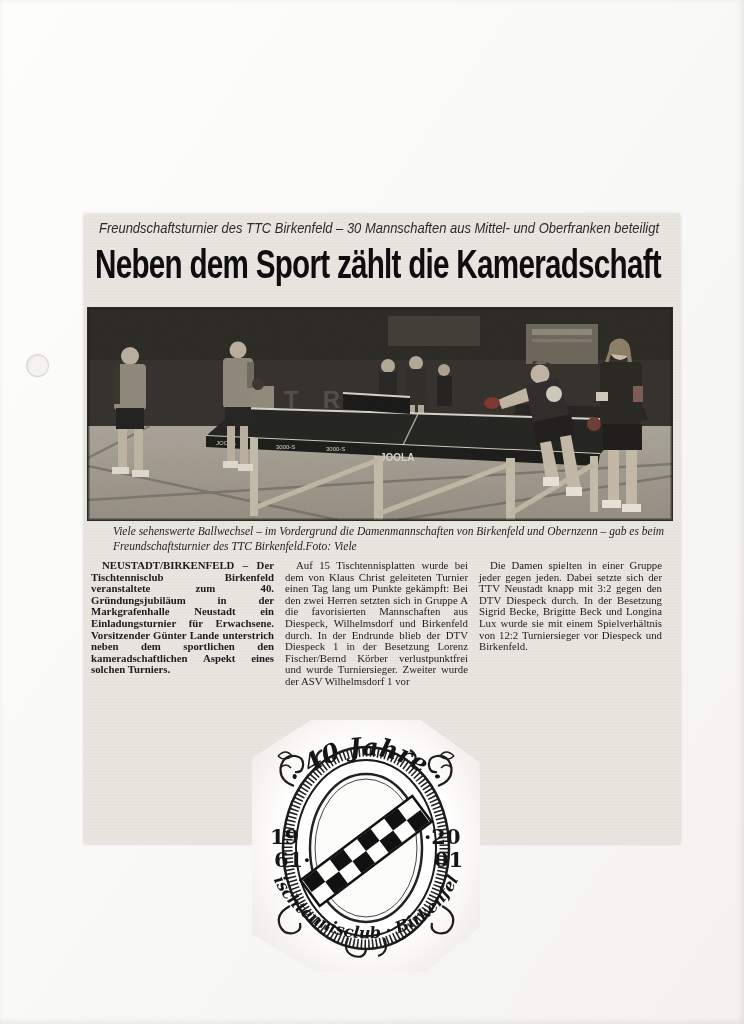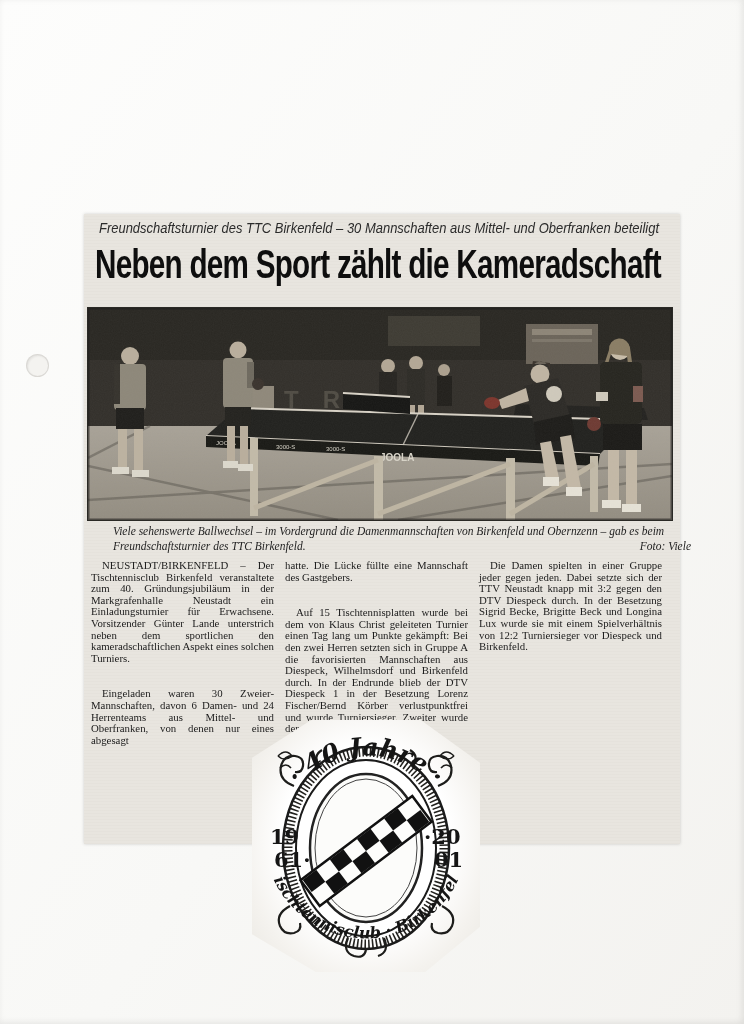--- a/index.html
+++ b/index.html
@@ -19,26 +19,26 @@
   .kicker{position:absolute;left:15px;top:7px;width:578px;
         font:italic 14px/1.1 "Liberation Sans",sans-serif;color:#2b2b2b;}
   .headline{position:absolute;left:9px;top:28px;margin:2px;width:584px;
         font:bold 40px/1 "Liberation Sans",sans-serif;letter-spacing:-1px;color:#0e0e0e;}
   .subhead{position:absolute;left:3px;top:72px;width:590px;
         font:bold 16px/1.1 "Liberation Sans",sans-serif;color:#141414;}
   .photo{position:absolute;left:4px;top:94px;width:584px;height:212px;background:#34322e;
         outline:1px solid #2a2925;}
   .caption{position:absolute;left:5px;top:310px;width:578px;
         font:italic 11.5px/1.28 "Liberation Serif",serif;color:#222;margin-left:24px;}
-  .cap-row{display:flex;justify-content:space-between;gap:8px;}
+  .cap-row{display:flex;justify-content:flex-start;}
   .columns{position:absolute;left:7px;top:346px;width:572px;display:flex;gap:11px;}
   .col{width:183px;font:10.8px/11.6px "Liberation Serif",serif;text-align:justify;color:#1b1b1b;}
   .col p{margin:0;}
   .col p + p{margin-top:24px;}
-  .lead{font-weight:normal;}
+  .lead{font-weight:bold;}
   .indent{text-indent:11px;}
   
   .logo-halo{position:absolute;left:252px;top:720px;width:228px;height:252px;
         background:radial-gradient(ellipse at 50% 48%,#ffffff 52%,#f4f2ee 76%,#e9e7e1 100%);
         clip-path:polygon(26% 0,74% 0,100% 17%,100% 82%,76% 100%,28% 100%,0 85%,0 15%);}
   .logo-halo svg{position:absolute;left:4px;top:4px;}
   .emblem-arc{font-family:"DejaVu Serif",serif;font-weight:bold;font-style:italic;fill:#151515;}
   .emblem-year{font-family:"DejaVu Serif",serif;font-weight:bold;fill:#151515;font-size:21px;}
 </style>
 </head>
@@ -190,24 +190,22 @@
       <div>Viele sehenswerte Ballwechsel – im Vordergrund die Damenmannschaften von Birkenfeld und Obernzenn – gab es beim</div>
       <div class="cap-row">
         <span>Freundschaftsturnier des TTC Birkenfeld.</span>
         <span>Foto: Viele</span>
       </div>
     </div>
 
     <div class="columns">
       <div class="col">
         <p class="lead indent">NEUSTADT/BIRKENFELD – Der Tischtennisclub Birkenfeld veranstaltete zum 40. Gründungsjubiläum in der Markgrafenhalle Neustadt ein Einladungsturnier für Erwachsene. Vorsitzender Günter Lande unterstrich neben dem sportlichen den kameradschaftlichen Aspekt eines solchen Turniers.</p>
-        <p class="indent">Eingeladen waren 30 Zweier-Mannschaften, davon 6 Damen- und 24 Herrenteams aus Mittel- und Oberfranken, von denen nur eines abgesagt</p>
       </div>
       <div class="col">
-        <p>hatte. Die Lücke füllte eine Mannschaft des Gastgebers.</p>
         <p class="indent">Auf 15 Tischtennisplatten wurde bei dem von Klaus Christ geleiteten Turnier einen Tag lang um Punkte gekämpft: Bei den zwei Herren setzten sich in Gruppe A die favorisierten Mannschaften aus Diespeck, Wilhelmsdorf und Birkenfeld durch. In der Endrunde blieb der DTV Diespeck 1 in der Besetzung Lorenz Fischer/Bernd Körber verlustpunktfrei und wurde Turniersieger. Zweiter wurde der ASV Wilhelmsdorf 1 vor</p>
       </div>
       <div class="col">
         <p class="indent">Die Damen spielten in einer Gruppe jeder gegen jeden. Dabei setzte sich der TTV Neustadt knapp mit 3:2 gegen den DTV Diespeck durch. In der Besetzung Sigrid Becke, Brigitte Beck und Longina Lux wurde sie mit einem Spielverhältnis von 12:2 Turniersieger vor Diespeck und Birkenfeld.</p>
       </div>
     </div>
   </div>
 
   <div class="logo-halo">
     <svg width="220" height="244" viewBox="0 0 220 244">

